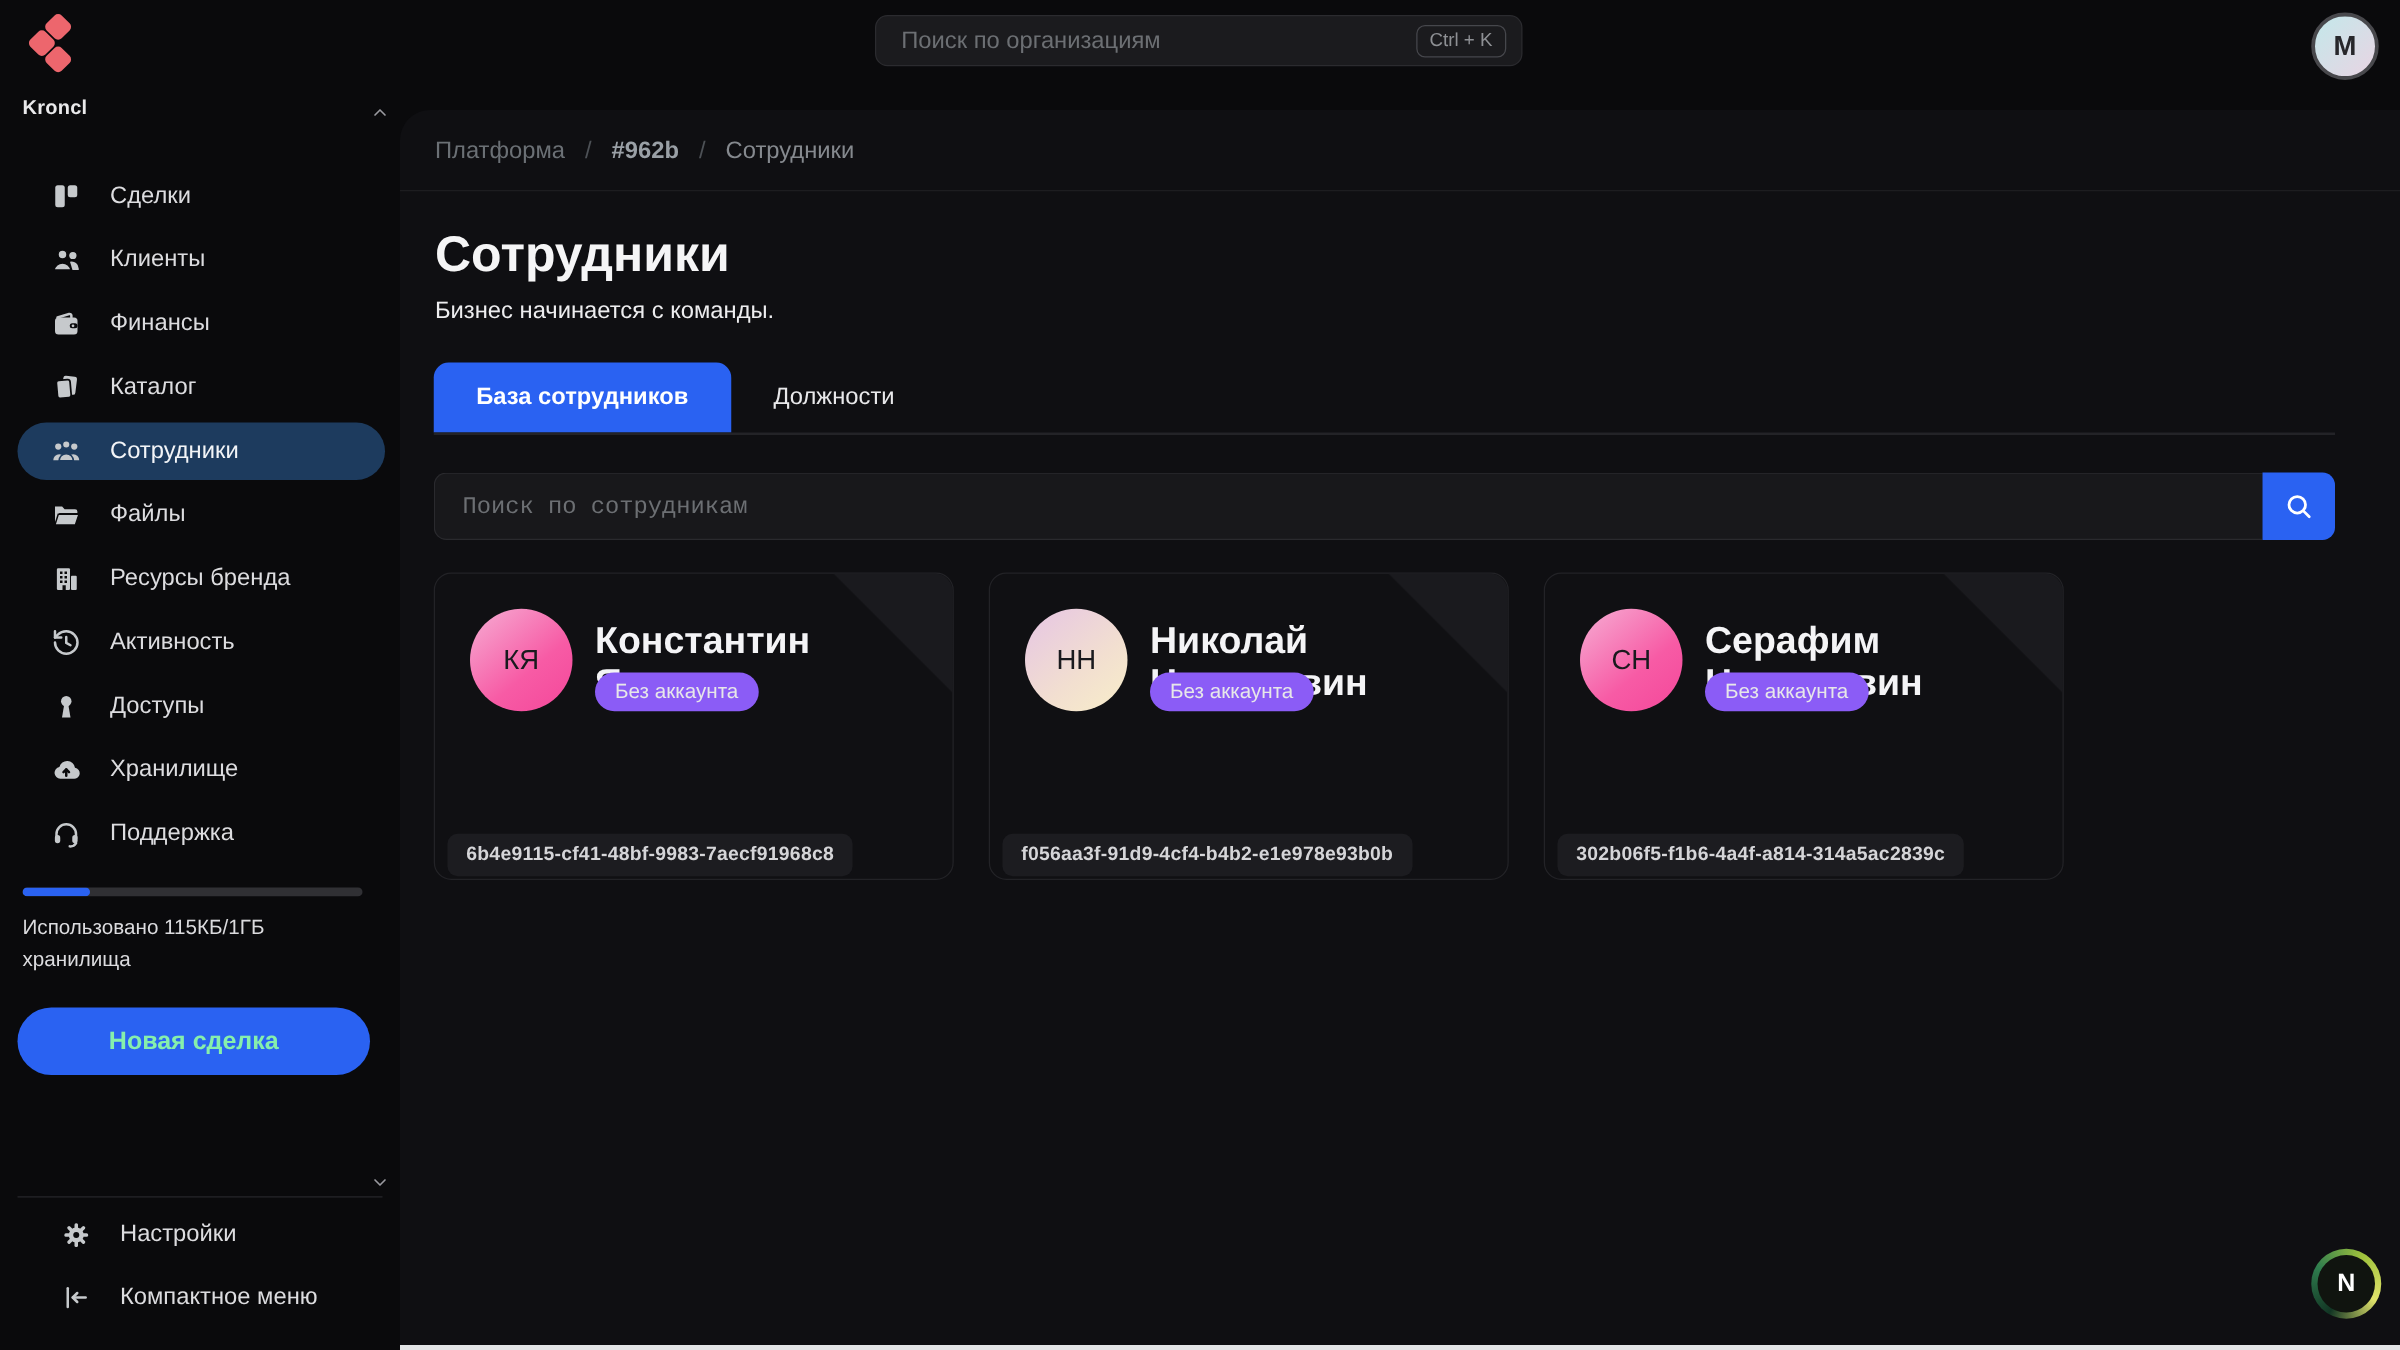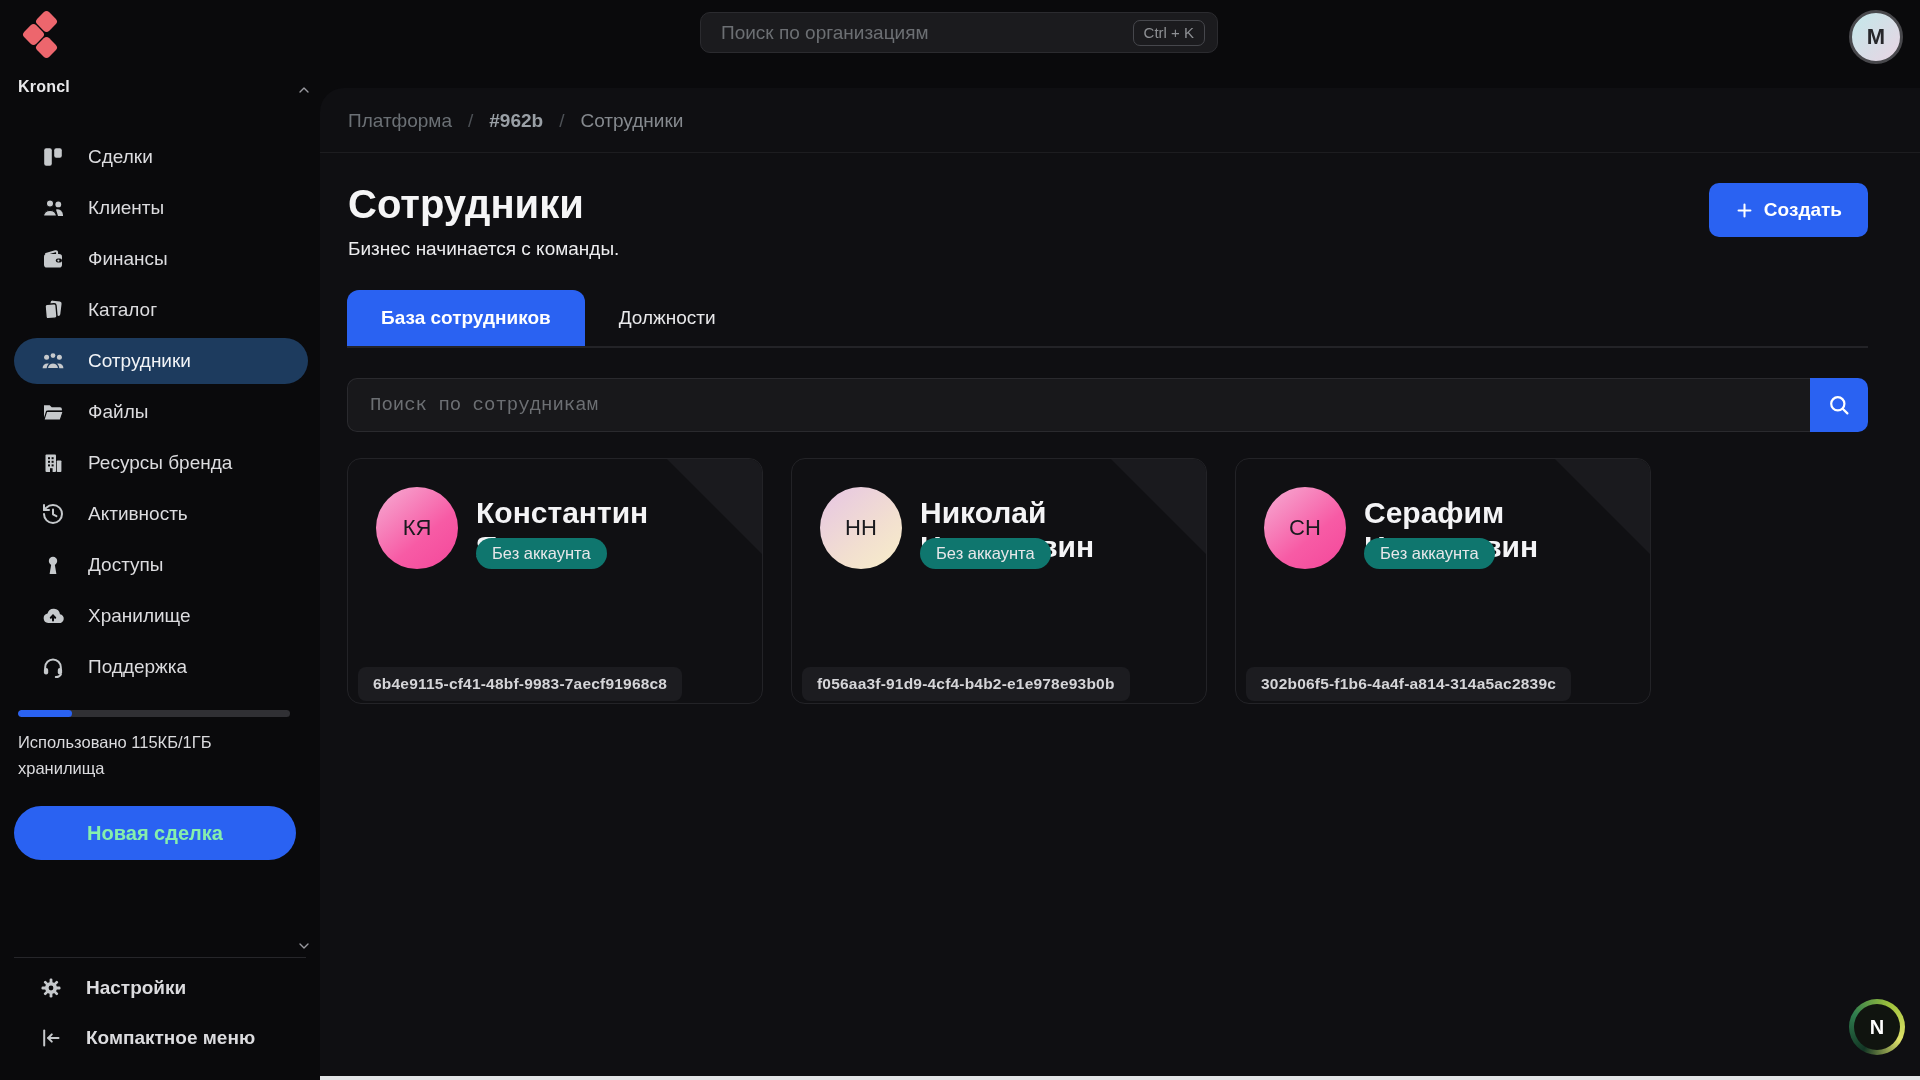--- a/index.html
+++ b/index.html
@@ -29,21 +29,21 @@
   .ics { fill:none; stroke:#c6c9cc; stroke-width:2; stroke-linecap:round; stroke-linejoin:round; }
 
   .progress { position:absolute; left:18px; top:710px; width:272px; height:7px; border-radius:4px; background:#303034; overflow:hidden; }
   .progress .fill { height:100%; border-radius:4px; }
   .storage-label { position:absolute; left:18px; top:730px; width:232px; font-size:16.5px; line-height:1.55; color:#dbdbde; }
 
   .new-deal { position:absolute; left:14px; top:806px; width:282px; height:54px; border:none; border-radius:27px;
               color:#86efac; font-size:20px; font-weight:700; font-family:inherit; cursor:pointer; }
 
   .sb-divider { position:absolute; left:14px; right:14px; top:957px; height:1px; background:#26262a; }
-  .mi-bottom { position:absolute; left:12px; right:12px; height:44px;font-weight:bold; }
+  .mi-bottom { position:absolute; left:22px; right:12px; height:44px; }
   .mi-settings { top:966px; }
   .mi-compact  { top:1016px; }
 
   
   .top-search { position:absolute; left:700px; top:12px; width:518px; height:41px; background:#1b1b1e;
                 border:1px solid #2b2b2f; border-radius:10px; display:flex; align-items:center; padding:0 12px 0 20px; }
   .top-search input { flex:1; background:transparent; border:none; outline:none; color:#e6e6e8;
                       font-size:19px; font-family:inherit; }
   .top-search input::placeholder { color:#6c6f73; }
   .kbd { border:1px solid #46474c; border-radius:7px; padding:3px 10px 4px; color:#8e9094; font-size:15px; white-space:nowrap; }
@@ -85,21 +85,21 @@
   .cards { position:absolute; left:27px; right:52px; top:370px; display:grid;
            grid-template-columns:repeat(auto-fill,416px); gap:28px; }
   .card { position:relative; height:246px; background:#101013; border:1px solid #232327; border-radius:14px; cursor:pointer; }
   .card::before { content:""; position:absolute; top:0; right:0; width:96px; height:96px; border-radius:0 14px 0 0;
                   background:linear-gradient(225deg,#1a1a1e 0%,#1a1a1e 49%,transparent 50%); }
   .card-avatar { position:absolute; left:28px; top:28px; width:82px; height:82px; border-radius:50%;
                  display:flex; align-items:center; justify-content:center; font-size:22px; color:#1a1a1e; }
   .grad-pink   { background:linear-gradient(140deg,#f6aed4 0%,#f75ba5 60%,#f4479a 100%); }
   .grad-pastel { background:linear-gradient(140deg,#e6c5e4 0%,#f2dfd0 60%,#f8eec9 100%); }
   .card-name  { position:absolute; left:128px; top:37px; font-size:30px; font-weight:700; color:#f4f4f6; }
-  .card-badge { position:absolute; left:128px; top:79px; background:#0f766e; color:#e7e7e9;
+  .card-badge { position:absolute; left:128px; top:79px; background:#8b5cf6; color:#e7e7e9;
                 font-size:16.5px; padding:6px 16px; border-radius:999px; }
   .card-uuid  { position:absolute; left:10px; bottom:2px; background:#1c1c20; border-radius:8px;
                 padding:8px 15px; font-size:15.5px; font-weight:600; color:#d5d5d8; letter-spacing:.2px; }
 
   .bottom-strip { position:absolute; left:0; right:0; bottom:0; height:4px; background:#e3e5e7; }
 
   .chat-widget { position:absolute; right:15px; bottom:25px; width:56px; height:56px; border-radius:50%;
                  background:conic-gradient(from 210deg,#123524,#2f7d4e,#9fc23c,#e0e26a,#123524);
                  display:flex; align-items:center; justify-content:center; cursor:pointer; }
   .chat-widget .inner { width:46px; height:46px; border-radius:50%; background:#10140f; display:flex;
@@ -318,26 +318,20 @@
       <span class="crumb-sep">/</span>
       <span class="crumb crumb-id">#962b</span>
       <span class="crumb-sep">/</span>
       <span class="crumb crumb-cur">Сотрудники</span>
     </div>
     <div class="panel-divider"></div>
 
     <h1 class="page-title">Сотрудники</h1>
     <div class="page-sub">Бизнес начинается с команды.</div>
 
-    <button class="create-btn" style="background:#2a62f2">
-      <svg viewBox="0 0 24 24">
-          <path d="M12 4.5v15M4.5 12h15" fill="none" stroke="#fff" stroke-width="2.6" stroke-linecap="round"></path>
-        </svg>
-      <span>Создать</span>
-    </button>
 
     <div class="tabs">
       <div class="tab active" style="background:#2a62f2">База сотрудников</div>
       <div class="tab">Должности</div>
     </div>
     <div class="tab-line"></div>
 
     <div class="emp-search">
       <input type="text" placeholder="Поиск по сотрудникам" style="">
       <button class="go" style="background:#2a62f2">

